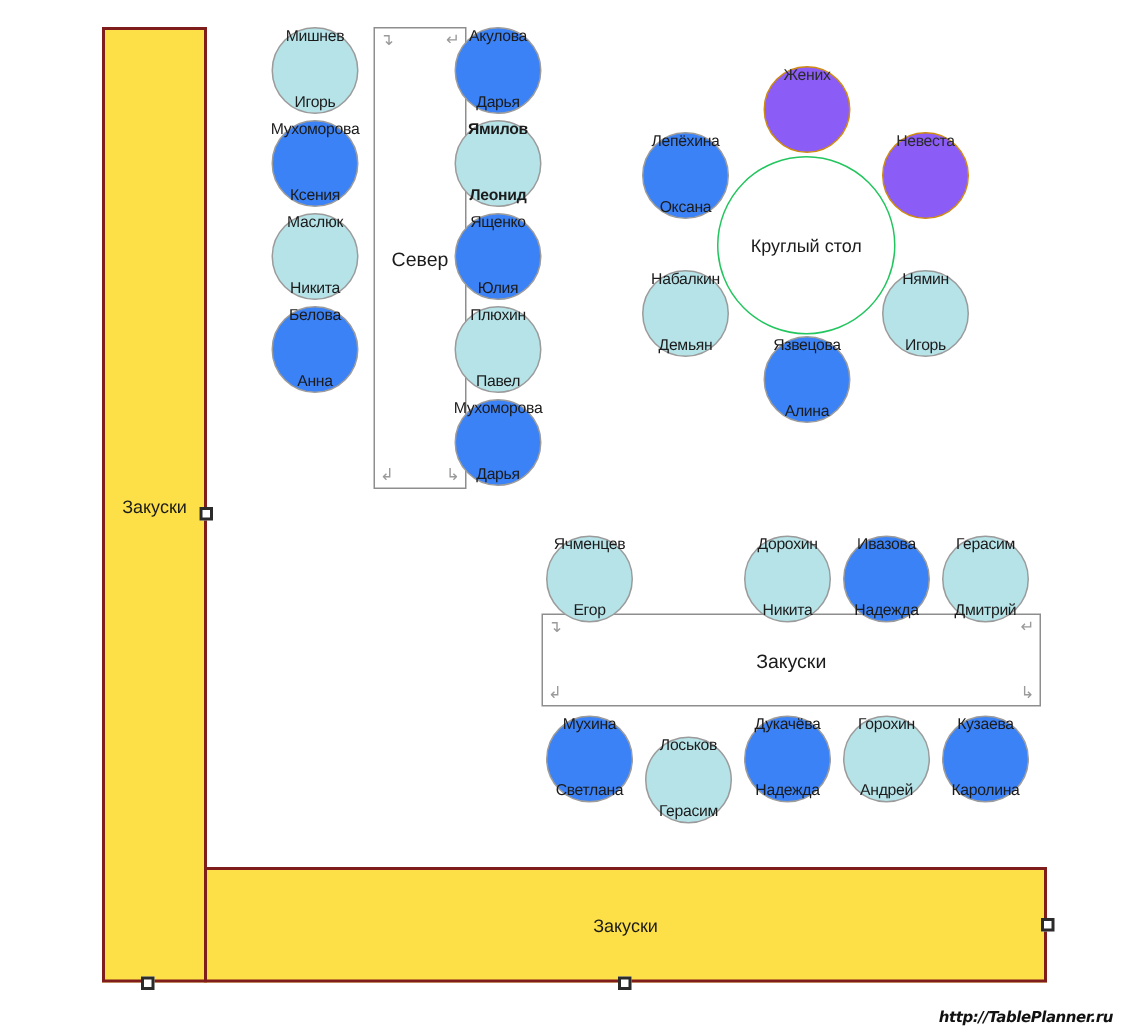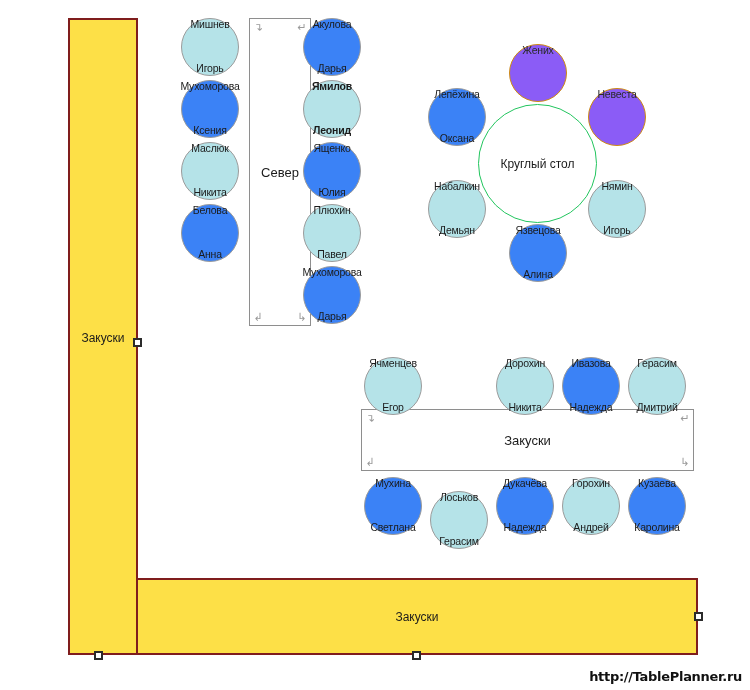--- a/index.html
+++ b/index.html
@@ -155,25 +155,26 @@
   .seat.female { background: #3b82f6; }
   .seat.male   { background: #b5e3e8; }
   .seat.vip    { background: #8b5cf6; border-color: #cf8a12; }
   .seat.vip .nm { color: #2a2a2a; }
 
   
   #watermark {
     position: absolute;
     right: 8px;
     bottom: 6px;
-    font-size: 13px;
+    font-size: 10px;
     font-weight: bold;
     color: #111111;
     font-family: "DejaVu Sans", "Liberation Sans", sans-serif;
     letter-spacing: -0.3px;
+    font-style: italic;
   }
 </style>
 </head>
 <body>
 
 <div id="canvas">
 
   <div class="buffet" id="buffet-left">
     <span class="buffet-label">Закуски</span>
   </div>

